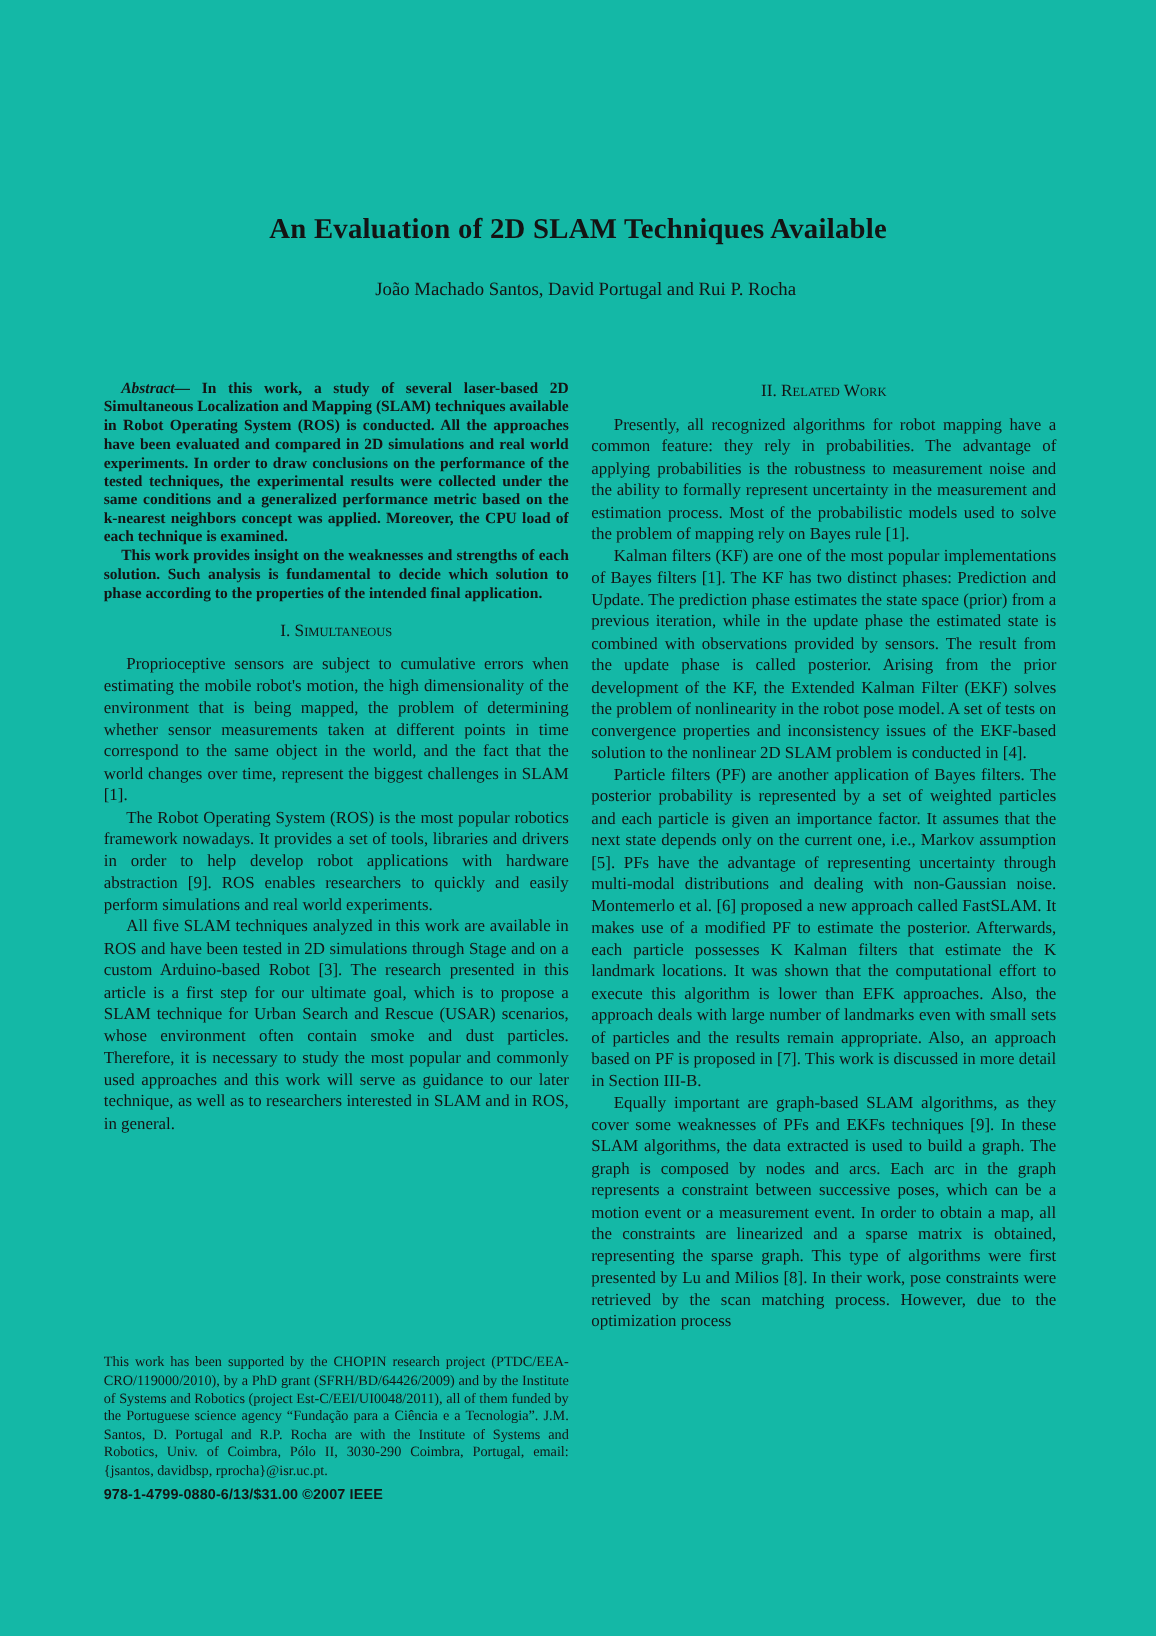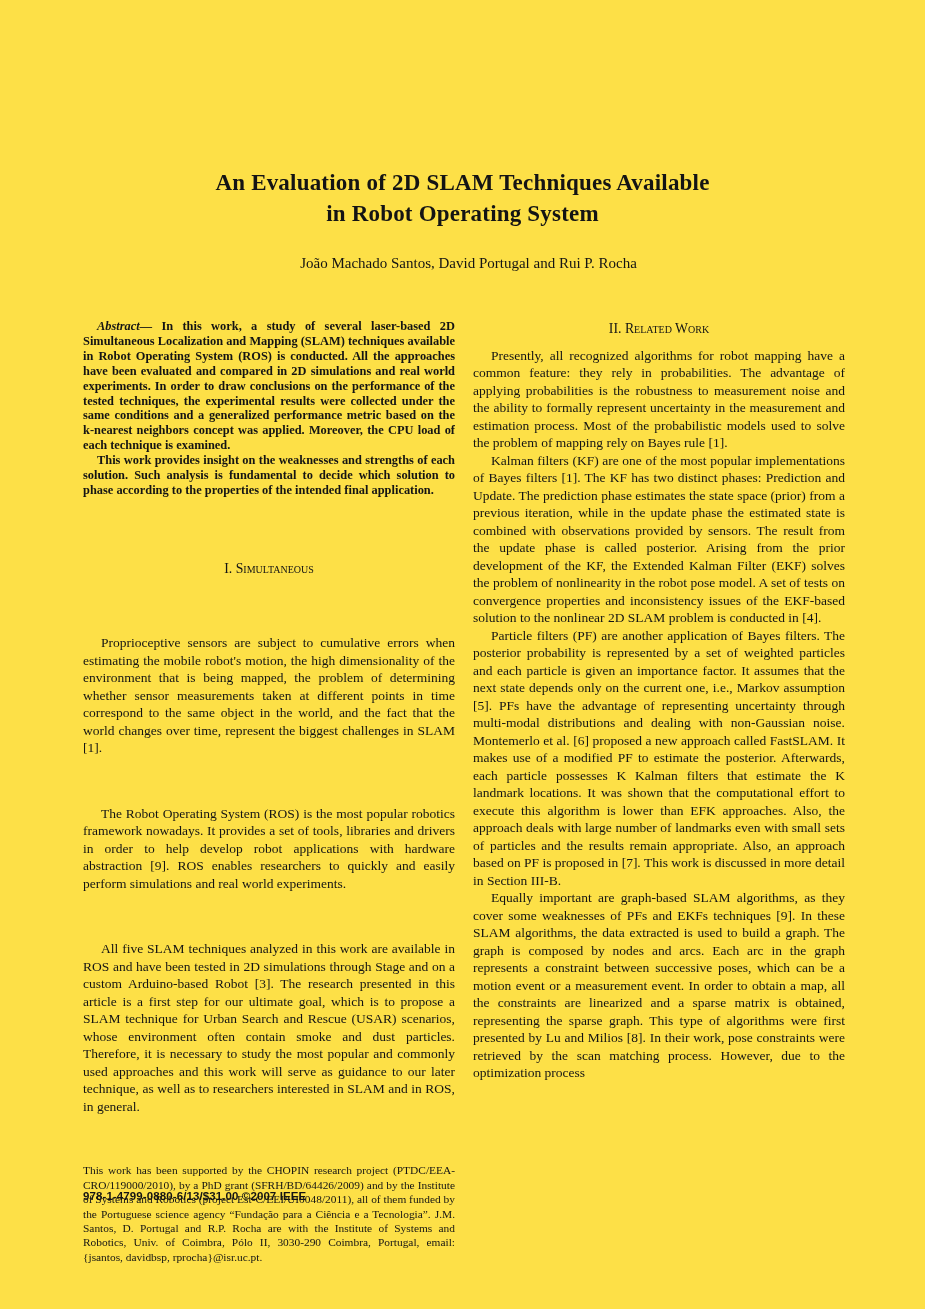--- a/index.html
+++ b/index.html
@@ -7,21 +7,21 @@
   body {
     width: 925px; height: 1309px;
     font-family: "Liberation Serif", serif;
     color: #141414;
     position: relative;
     overflow: hidden;
   }
   .page {
     position: relative;
     width: 925px; height: 1309px;
-    background: #fde047;
+    background: #14b8a6;
   }
   .title-block {
     position: absolute;
     top: 167px; left: 0;
     width: 925px;
     text-align: center;
   }
   .title {
     font-size: 23px;
     font-weight: bold;
@@ -30,26 +30,25 @@
   }
   .title-line { display: block; }
   .authors {
     margin-top: 25px;
     font-size: 15px;
     line-height: 18px;
     padding-left: 12px;
   }
   .col {
     position: absolute;
-    top: 319px;
+    top: 303px;
     width: 372px;
     font-size: 13.5px;
     line-height: 17.5px;
     text-align: justify;
-    gap: 48px;
   }
   .col-left {
     left: 83px;
     display: flex;
     flex-direction: column;
     height: 881px;
   }
   .col-right { left: 473px; }
   .abstract {
     font-weight: bold;
@@ -84,21 +83,20 @@
   }
 </style>
 </head>
 <body>
 
 <div class="page">
 
   <header class="title-block">
     <h1 class="title">
       <span class="title-line">An Evaluation of 2D SLAM Techniques Available</span>
-      <span class="title-line">in Robot Operating System</span>
     </h1>
     <div class="authors">João Machado Santos, David Portugal and Rui P. Rocha</div>
   </header>
 
   <section class="col col-left">
     <div class="abstract">
       <p class="abstract-para"><span class="abstract-label">Abstract—</span> <span>In this work, a study of several laser-based 2D Simultaneous Localization and Mapping (SLAM) techniques available in Robot Operating System (ROS) is conducted. All the approaches have been evaluated and compared in 2D simulations and real world experiments. In order to draw conclusions on the performance of the tested techniques, the experimental results were collected under the same conditions and a generalized performance metric based on the k-nearest neighbors concept was applied. Moreover, the CPU load of each technique is examined.</span></p>
       <p class="abstract-para">This work provides insight on the weaknesses and strengths of each solution. Such analysis is fundamental to decide which solution to phase according to the properties of the intended final application.</p>
     </div>
 

